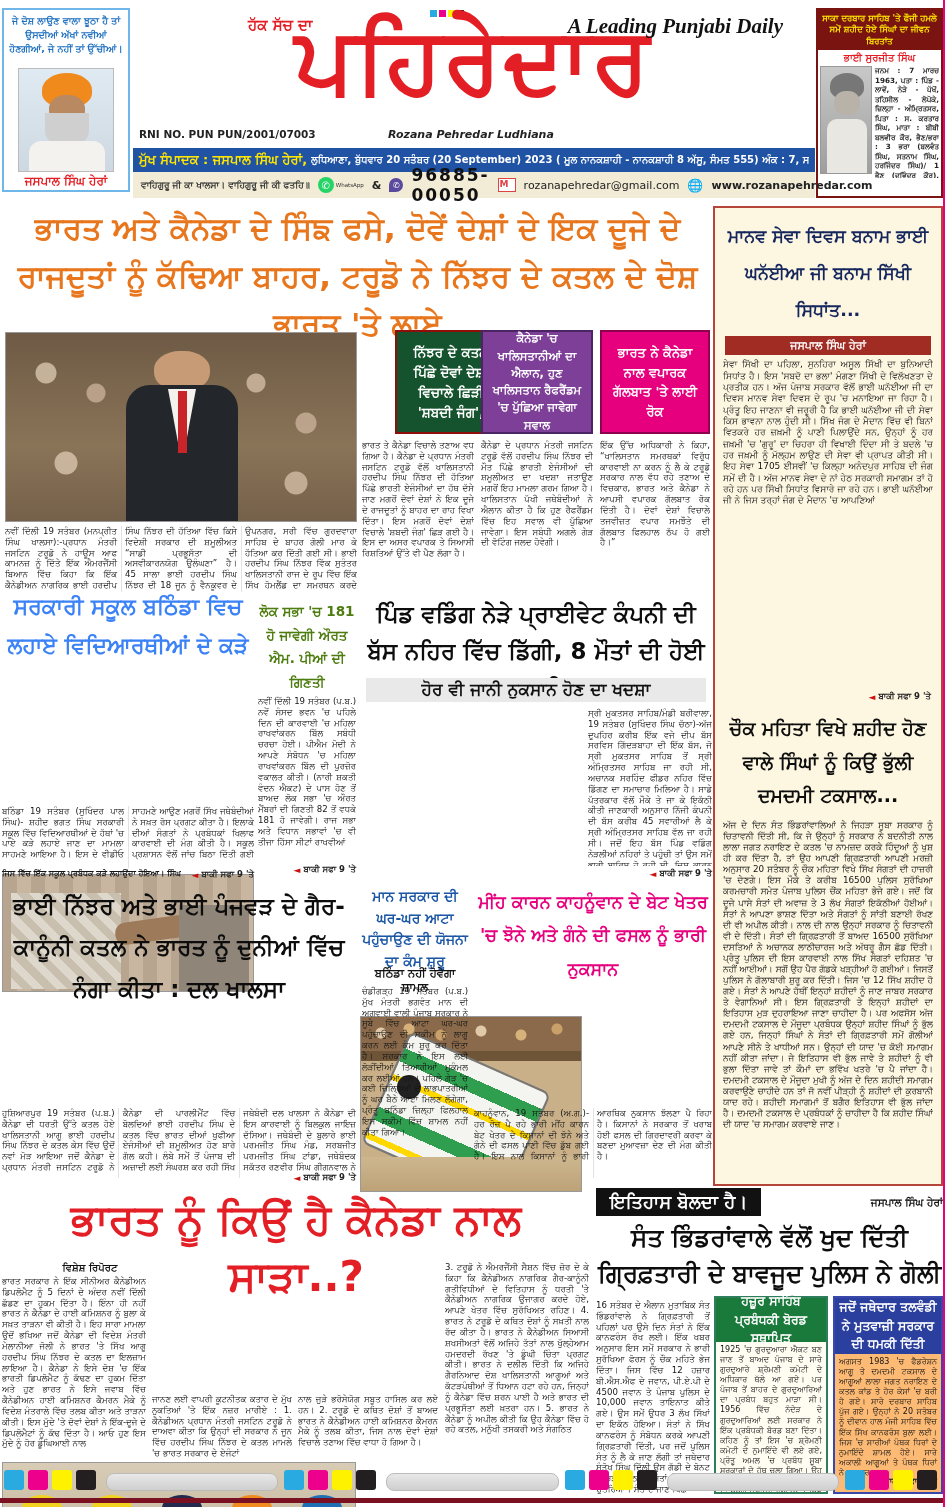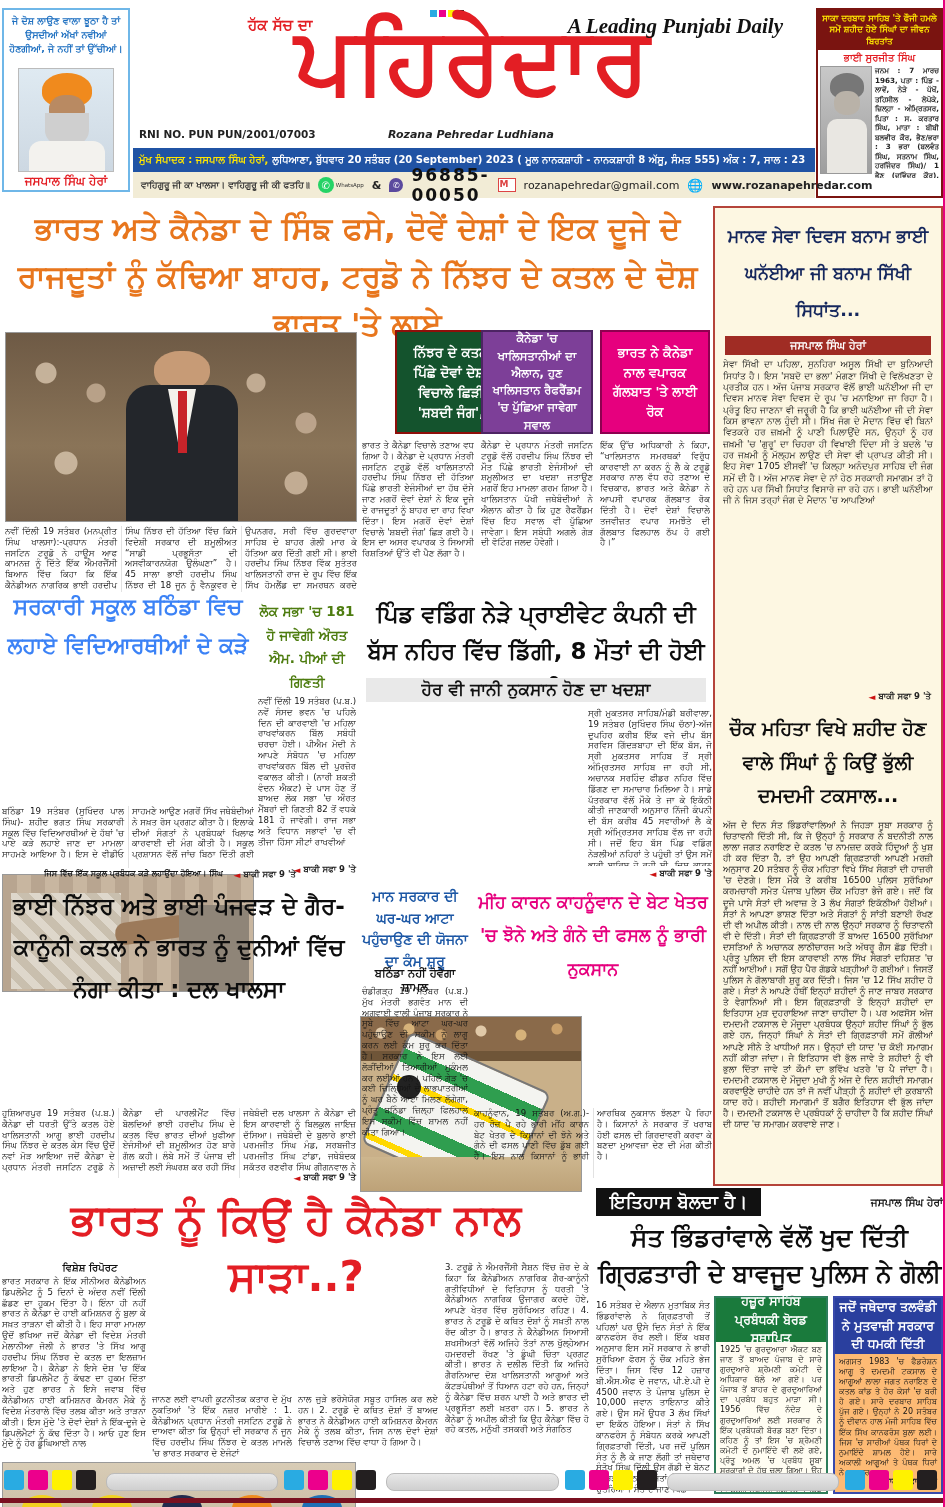--- a/index.html
+++ b/index.html
@@ -62,21 +62,21 @@
 
   <div class="abs" style="left:133px;top:6px;width:680px;height:140px;">
     <div style="position:absolute;left:115px;top:10px;color:#e31e24;font-weight:bold;font-size:15px;">ਹੱਕ ਸੱਚ ਦਾ</div>
     <div style="position:absolute;left:0;top:4px;width:100%;text-align:center;color:#e31e24;font-weight:bold;font-size:92px;line-height:1.1;letter-spacing:2px;">ਪਹਿਰੇਦਾਰ</div>
     <div style="position:absolute;right:30px;top:8px;font-family:'Liberation Serif','DejaVu Serif',serif;font-style:italic;font-weight:bold;font-size:21px;color:#111;">A Leading Punjabi Daily</div>
     <div style="position:absolute;left:6px;top:122px;font-weight:bold;font-size:10.5px;color:#222;">RNI NO. PUN  PUN/2001/07003</div>
     <div style="position:absolute;left:255px;top:122px;font-weight:bold;font-style:italic;font-size:11px;color:#222;">Rozana Pehredar Ludhiana</div>
   </div>
 
   <div class="abs" style="left:133px;top:148px;width:682px;height:24px;background:#2053a4;color:#fff;display:flex;align-items:center;padding:0 6px;box-sizing:border-box;gap:4px;">
-    <span style="color:#ffe600;font-weight:bold;font-size:10px;white-space:nowrap;">ਮੁੱਖ ਸੰਪਾਦਕ : ਜਸਪਾਲ ਸਿੰਘ ਹੇਰਾਂ,</span>
+    <span style="color:#ffe600;font-weight:bold;font-size:13px;white-space:nowrap;">ਮੁੱਖ ਸੰਪਾਦਕ : ਜਸਪਾਲ ਸਿੰਘ ਹੇਰਾਂ,</span>
     <span style="font-weight:bold;font-size:10px;white-space:nowrap;overflow:hidden;">ਲੁਧਿਆਣਾ, ਬੁੱਧਵਾਰ 20 ਸਤੰਬਰ (20 September) 2023 ( ਮੂਲ ਨਾਨਕਸ਼ਾਹੀ - ਨਾਨਕਸ਼ਾਹੀ 8 ਅੱਸੂ, ਸੰਮਤ 555) ਅੰਕ : 7, ਸਾਲ : 23 , ਮੁੱਲ 5 ਰੁਪਏ, ਪੰਨੇ : 10</span>
   </div>
 
   <div class="abs" style="left:133px;top:172px;width:682px;height:26px;background:#f2ecd6;display:flex;align-items:center;padding:0 8px;box-sizing:border-box;gap:8px;">
     <span style="font-size:9px;font-weight:bold;color:#333;white-space:nowrap;">ਵਾਹਿਗੁਰੂ ਜੀ ਕਾ ਖਾਲਸਾ। ਵਾਹਿਗੁਰੂ ਜੀ ਕੀ ਫਤਹਿ॥</span>
     <span style="width:16px;height:16px;border-radius:50%;background:#25d366;color:#fff;display:inline-flex;align-items:center;justify-content:center;font-size:10px;flex:none;">✆</span>
     <span style="font-size:5.5px;color:#333;margin-left:-6px;">WhatsApp</span>
     <span style="font-weight:bold;font-size:11px;color:#222;">&amp;</span>
     <span style="width:14px;height:14px;border-radius:50% 50% 50% 0;background:#5b4a9e;color:#fff;display:inline-flex;align-items:center;justify-content:center;font-size:8px;flex:none;">✆</span>
     <span style="font-weight:bold;font-size:17px;letter-spacing:2px;color:#111;">96885-00050</span>
@@ -127,21 +127,21 @@
   </div>
 
   <div class="abs hl" style="left:2px;top:588px;width:252px;height:80px;color:#3b82f6;font-size:22px;line-height:1.75;">ਸਰਕਾਰੀ ਸਕੂਲ ਬਠਿੰਡਾ ਵਿਚ ਲਹਾਏ ਵਿਦਿਆਰਥੀਆਂ ਦੇ ਕੜੇ</div>
   <div class="abs photo" style="left:2px;top:684px;width:252px;height:118px;background:
        repeating-linear-gradient(90deg,#b8a590 0 14px,#c8b6a0 14px 28px),linear-gradient(#cbb9a2,#b3a08a);">
     <div style="position:absolute;left:8px;top:18px;width:110px;height:96px;background:repeating-linear-gradient(45deg,#ded7cb 0 8px,#c9bfae 8px 16px);"></div>
     <div style="position:absolute;left:112px;top:44px;width:74px;height:22px;border-radius:10px;background:#9c7a5a;transform:rotate(-8deg);"></div>
     <div style="position:absolute;left:176px;top:30px;width:70px;height:86px;background:#8f8578;"></div>
   </div>
   <div class="abs bt c2" style="left:2px;top:806px;width:252px;height:62px;">ਬਠਿੰਡਾ 19 ਸਤੰਬਰ (ਸੁਖਿੰਦਰ ਪਾਲ ਸਿੰਘ)- ਸ਼ਹੀਦ ਭਗਤ ਸਿੰਘ ਸਰਕਾਰੀ ਸਕੂਲ ਵਿੱਚ ਵਿਦਿਆਰਥੀਆਂ ਦੇ ਹੱਥਾਂ 'ਚ ਪਾਏ ਕੜੇ ਲਹਾਏ ਜਾਣ ਦਾ ਮਾਮਲਾ ਸਾਹਮਣੇ ਆਇਆ ਹੈ। ਇਸ ਦੇ ਵੀਡੀਓ ਸਾਹਮਣੇ ਆਉਣ ਮਗਰੋਂ ਸਿੱਖ ਜਥੇਬੰਦੀਆਂ ਨੇ ਸਖ਼ਤ ਰੋਸ ਪ੍ਰਗਟ ਕੀਤਾ ਹੈ। ਇਲਾਕੇ ਦੀਆਂ ਸੰਗਤਾਂ ਨੇ ਪ੍ਰਬੰਧਕਾਂ ਖਿਲਾਫ ਕਾਰਵਾਈ ਦੀ ਮੰਗ ਕੀਤੀ ਹੈ। ਸਕੂਲ ਪ੍ਰਸ਼ਾਸਨ ਵੱਲੋਂ ਜਾਂਚ ਬਿਠਾ ਦਿੱਤੀ ਗਈ ਹੈ ਅਤੇ ਦੋਸ਼ੀਆਂ ਖਿਲਾਫ ਬਣਦੀ ਕਾਰਵਾਈ ਦਾ ਭਰੋਸਾ ਦਿੱਤਾ ਗਿਆ ਹੈ।</div>
-  <div class="abs" style="left:2px;top:869px;width:252px;display:flex;justify-content:space-between;align-items:center;margin-left:42px;">
+  <div class="abs" style="left:2px;top:869px;width:252px;display:flex;justify-content:space-between;align-items:center;">
     <span class="bt" style="font-size:8px;font-weight:bold;">ਜਿਸ ਵਿੱਚ ਇੱਕ ਸਕੂਲ ਪ੍ਰਬੰਧਕ ਕੜੇ ਲਹਾਉਂਦਾ ਹੋਇਆ। ਸਿੰਘ</span>
     <span class="more">
         <span class="arr">◄</span>
         <span>ਬਾਕੀ ਸਫਾ 9 'ਤੇ</span>
       </span>
   </div>
 
   <div class="abs hl" style="left:258px;top:600px;width:98px;height:92px;color:#4d7c0f;font-size:13.5px;line-height:1.75;">ਲੋਕ ਸਭਾ 'ਚ 181 ਹੋ ਜਾਵੇਗੀ ਔਰਤ ਐਮ. ਪੀਆਂ ਦੀ ਗਿਣਤੀ</div>
   <div class="abs bt" style="left:258px;top:696px;width:98px;height:166px;">ਨਵੀਂ ਦਿੱਲੀ 19 ਸਤੰਬਰ (ਪ.ਬ.) ਨਵੇਂ ਸੰਸਦ ਭਵਨ 'ਚ ਪਹਿਲੇ ਦਿਨ ਦੀ ਕਾਰਵਾਈ 'ਚ ਮਹਿਲਾ ਰਾਖਵਾਂਕਰਨ ਬਿੱਲ ਸਬੰਧੀ ਚਰਚਾ ਹੋਈ। ਪੀਐਮ ਮੋਦੀ ਨੇ ਆਪਣੇ ਸੰਬੋਧਨ 'ਚ ਮਹਿਲਾ ਰਾਖਵਾਂਕਰਨ ਬਿੱਲ ਦੀ ਪੁਰਜ਼ੋਰ ਵਕਾਲਤ ਕੀਤੀ। (ਨਾਰੀ ਸ਼ਕਤੀ ਵੰਦਨ ਐਕਟ) ਦੇ ਪਾਸ ਹੋਣ ਤੋਂ ਬਾਅਦ ਲੋਕ ਸਭਾ 'ਚ ਔਰਤ ਮੈਂਬਰਾਂ ਦੀ ਗਿਣਤੀ 82 ਤੋਂ ਵਧਕੇ 181 ਹੋ ਜਾਵੇਗੀ। ਰਾਜ ਸਭਾ ਅਤੇ ਵਿਧਾਨ ਸਭਾਵਾਂ 'ਚ ਵੀ ਤੀਜਾ ਹਿੱਸਾ ਸੀਟਾਂ ਰਾਖਵੀਆਂ</div>
   <div class="abs more" style="left:258px;top:864px;width:98px;">

